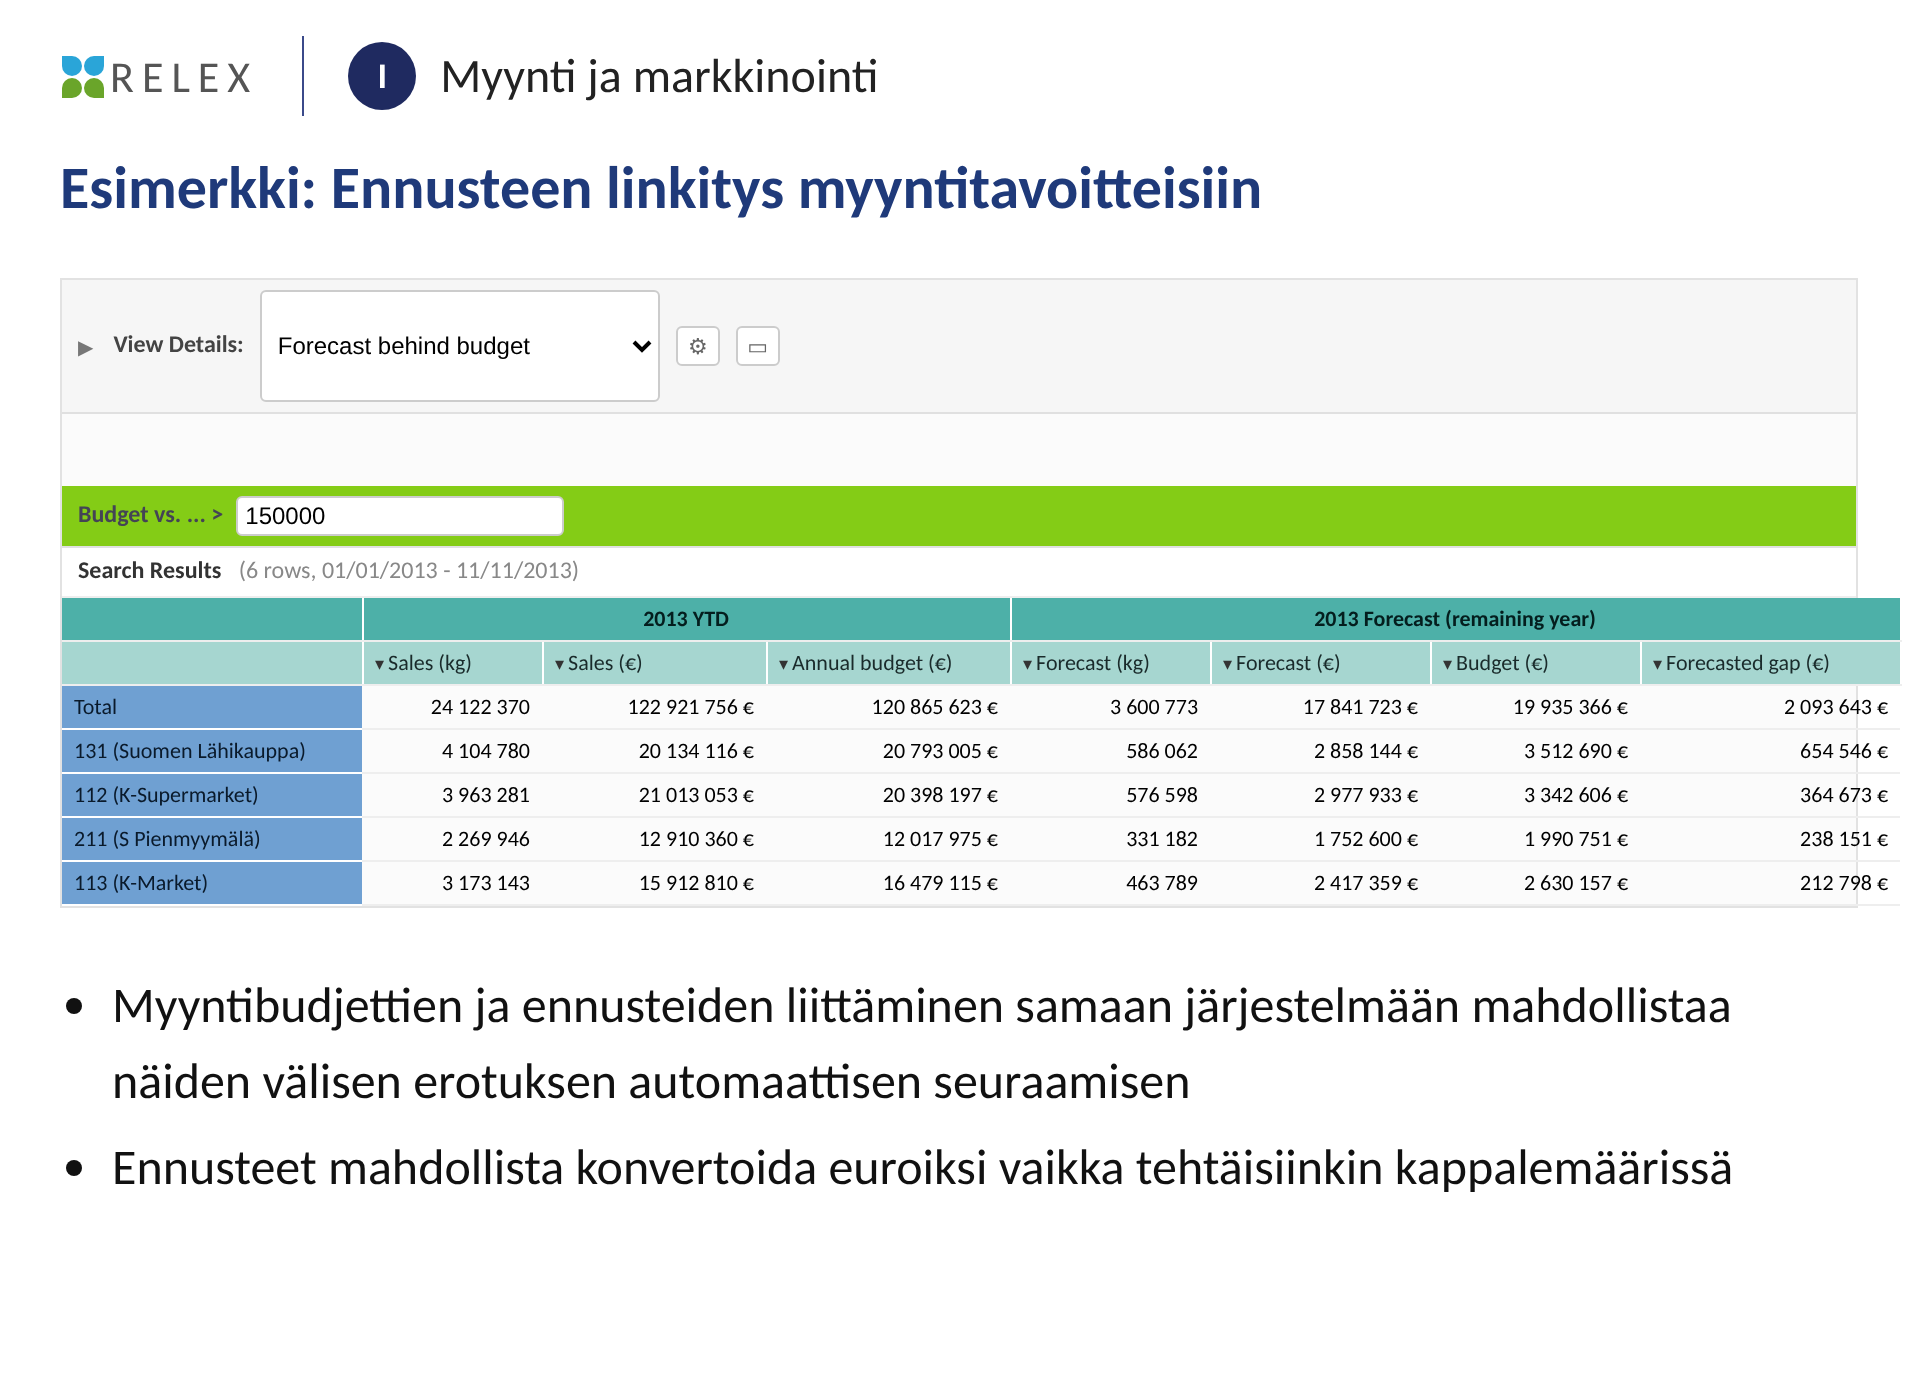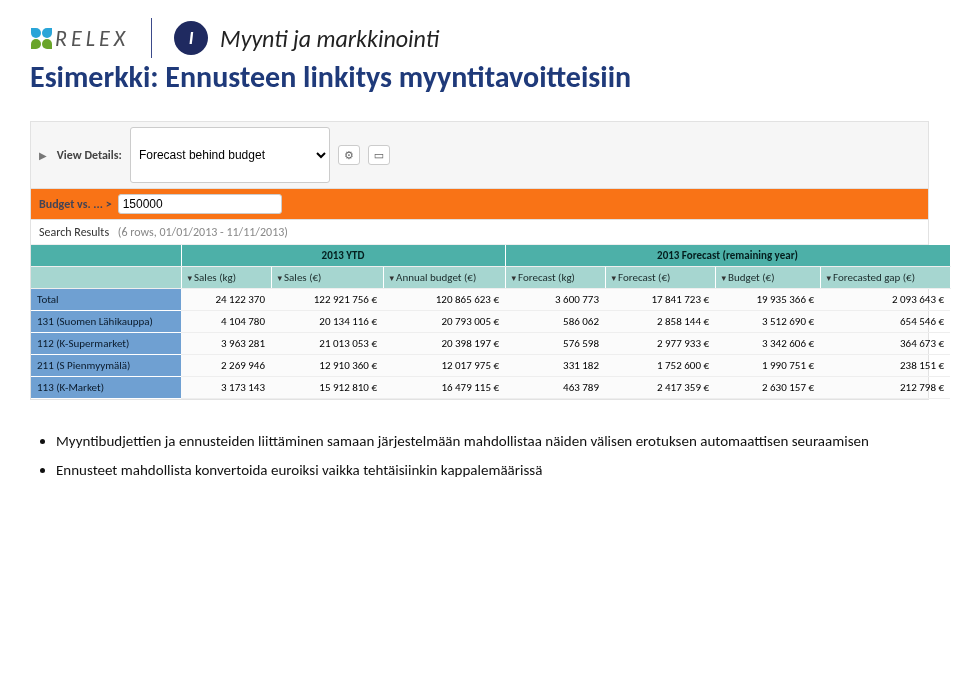--- a/index.html
+++ b/index.html
@@ -8,21 +8,21 @@
     background: #fff;
     width: 959px;
     height: 688px;
     overflow: hidden;
     padding: 18px 30px;
   }
   .top-row {
     display: flex;
     align-items: center;
     gap: 12px;
-    font-style: italic;
+    margin-bottom: 18px;
   }
   .logo {
     display: flex;
     align-items: center;
     gap: 3px;
   }
   .logo-mark {
     display: inline-flex;
     width: 22px;
     height: 22px;
@@ -104,40 +104,41 @@
     justify-content: center;
     font-size: 11px;
     color: #666;
     cursor: pointer;
   }
   .filter-row {
     display: flex;
     align-items: center;
     gap: 6px;
     padding: 5px 8px;
-    background: #f97316;
+    background: #84cc16;
     border-bottom: 1px solid #e0e0e0;
     font-size: 12px;
+    margin-top: 36px;
   }
   .filter-row .label { font-weight: bold; color:#445; }
   .filter-row input {
     font-size: 12px;
     padding: 2px 4px;
     border: 1px solid #ccc;
     border-radius: 3px;
     width: 164px;
   }
   .results-row {
     padding: 5px 8px;
     font-size: 12px;
     color: #333;
     background: #fff;
     border-bottom: 1px solid #eee;
   }
-  .results-row .label { font-weight: normal; }
+  .results-row .label { font-weight: bold; }
   .results-row .meta { color: #888; margin-left: 6px; }
   table {
     border-collapse: collapse;
     width: 100%;
     font-size: 11px;
     table-layout: fixed;
   }
   th, td {
     padding: 4px 6px;
     border-bottom: 1px solid #eee;
@@ -170,21 +171,21 @@
   col.c-skg   { width: 90px; }
   col.c-se    { width: 112px; }
   col.c-ab    { width: 122px; }
   col.c-fkg   { width: 100px; }
   col.c-fe    { width: 110px; }
   col.c-be    { width: 105px; }
   col.c-fg    { width: 130px; }
   .bullets {
     margin-top: 30px;
     padding-left: 26px;
-    font-size: 15px;
+    font-size: 25px;
     line-height: 1.5;
     color: #111;
   }
   .bullets li { margin-bottom: 6px; }
 </style>
 </head>
 <body>
 
 <div class="top-row">
   <div class="logo">

